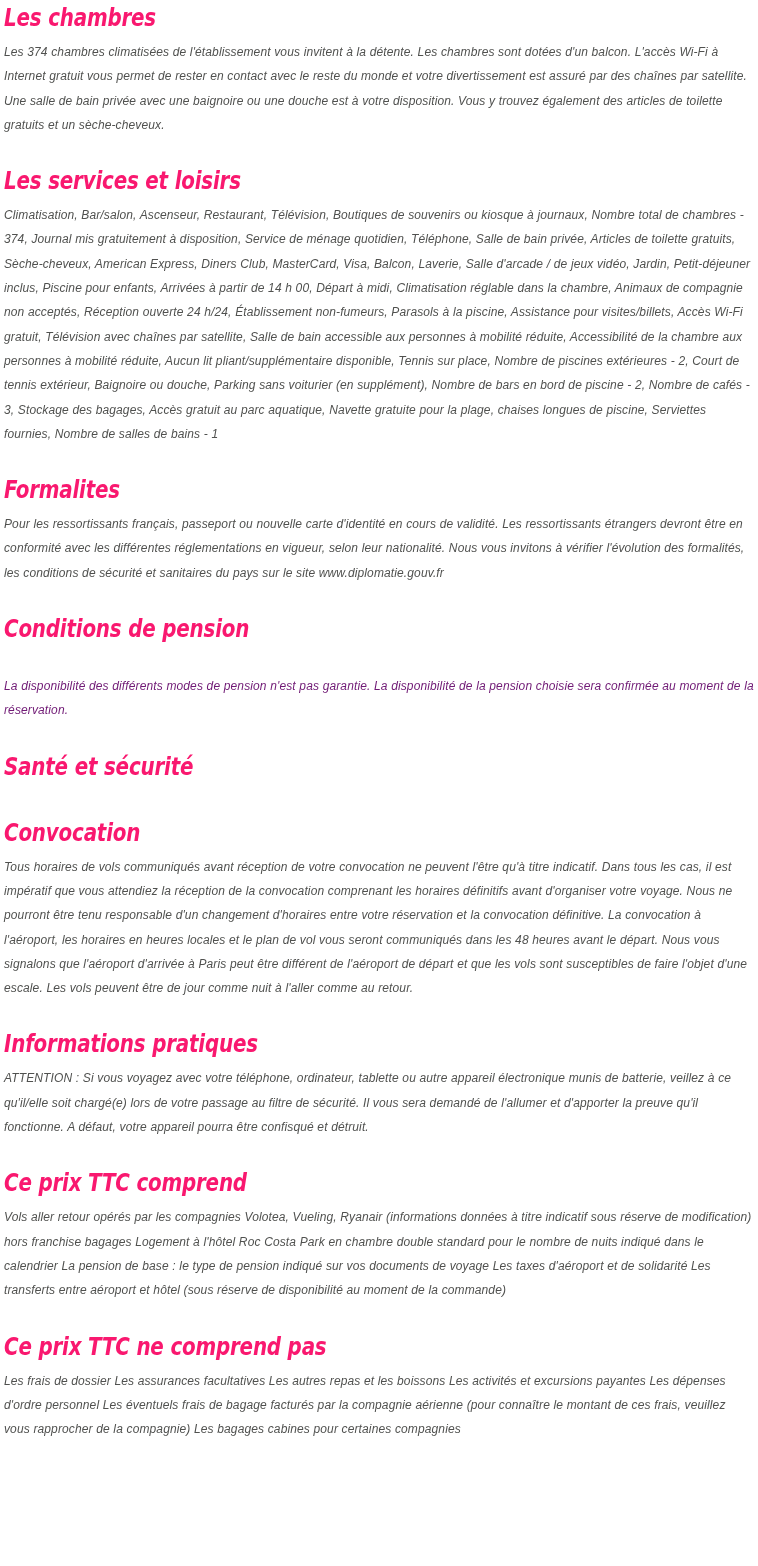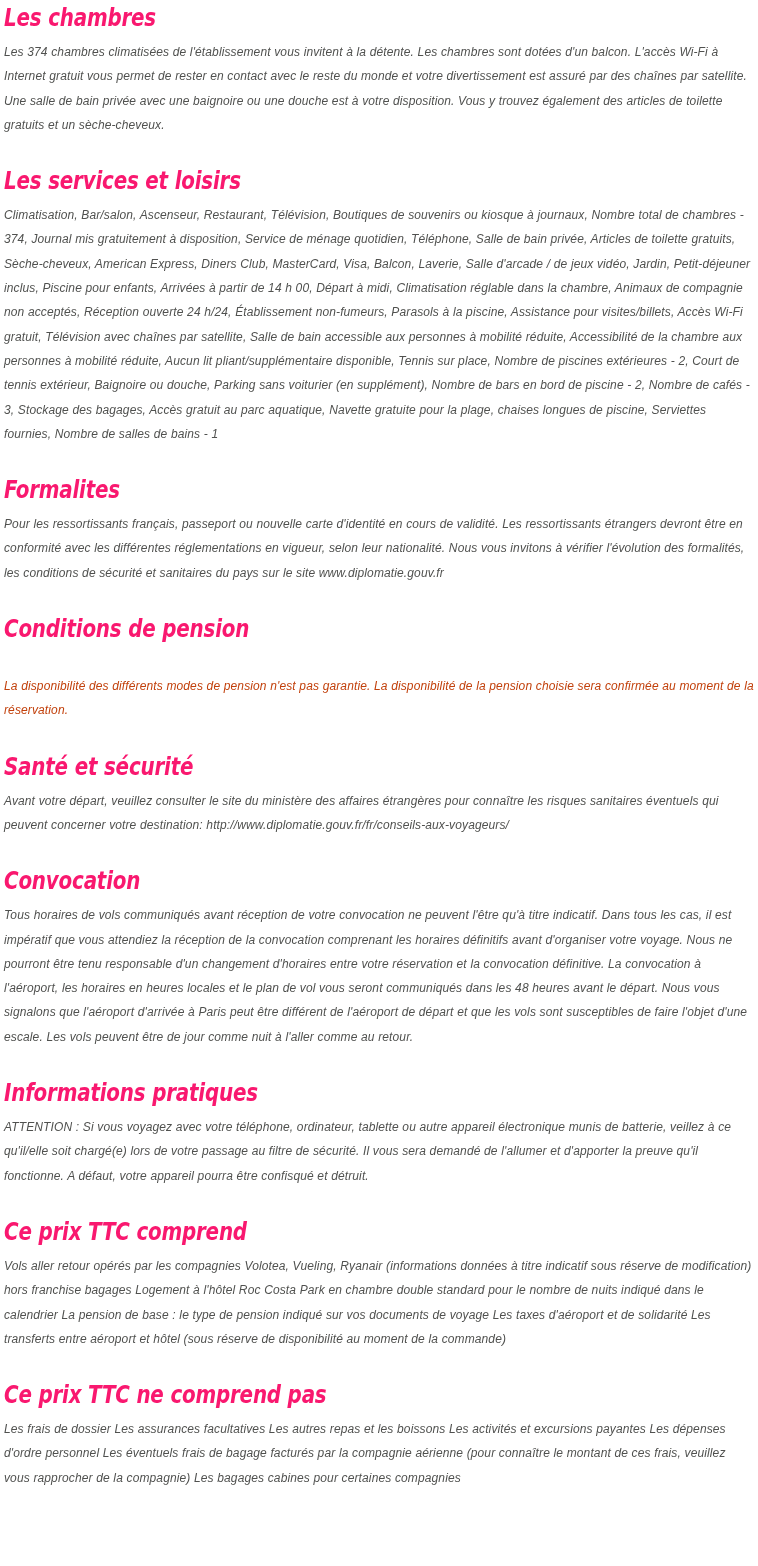--- a/index.html
+++ b/index.html
@@ -74,26 +74,25 @@
     <p class="section-body" style="color: rgb(80, 81, 79);">Climatisation, Bar/salon, Ascenseur, Restaurant, Télévision, Boutiques de souvenirs ou kiosque à journaux, Nombre total de chambres - 374, Journal mis gratuitement à disposition, Service de ménage quotidien, Téléphone, Salle de bain privée, Articles de toilette gratuits, Sèche-cheveux, American Express, Diners Club, MasterCard, Visa, Balcon, Laverie, Salle d'arcade / de jeux vidéo, Jardin, Petit-déjeuner inclus, Piscine pour enfants, Arrivées à partir de 14 h 00, Départ à midi, Climatisation réglable dans la chambre, Animaux de compagnie non acceptés, Réception ouverte 24 h/24, Établissement non-fumeurs, Parasols à la piscine, Assistance pour visites/billets, Accès Wi-Fi gratuit, Télévision avec chaînes par satellite, Salle de bain accessible aux personnes à mobilité réduite, Accessibilité de la chambre aux personnes à mobilité réduite, Aucun lit pliant/supplémentaire disponible, Tennis sur place, Nombre de piscines extérieures - 2, Court de tennis extérieur, Baignoire ou douche, Parking sans voiturier (en supplément), Nombre de bars en bord de piscine - 2, Nombre de cafés - 3, Stockage des bagages, Accès gratuit au parc aquatique, Navette gratuite pour la plage, chaises longues de piscine, Serviettes fournies, Nombre de salles de bains - 1</p>
   </div>
 
   <div class="section">
     <h2 class="section-title" style="color: rgb(249, 24, 111);">Formalites</h2>
     <p class="section-body" style="color: rgb(80, 81, 79);">Pour les ressortissants français, passeport ou nouvelle carte d'identité en cours de validité. Les ressortissants étrangers devront être en conformité avec les différentes réglementations en vigueur, selon leur nationalité. Nous vous invitons à vérifier l'évolution des formalités, les conditions de sécurité et sanitaires du pays sur le site www.diplomatie.gouv.fr</p>
   </div>
 
   <div class="section">
     <h2 class="section-title" style="color: rgb(249, 24, 111);">Conditions de pension</h2>
-    <p class="section-body" style="color: #c2410c; margin-top: 31px;">La disponibilité des différents modes de pension n'est pas garantie. La disponibilité de la pension choisie sera confirmée au moment de la réservation.</p>
+    <p class="section-body" style="color: #701a75; margin-top: 31px;">La disponibilité des différents modes de pension n'est pas garantie. La disponibilité de la pension choisie sera confirmée au moment de la réservation.</p>
   </div>
 
   <div class="section">
     <h2 class="section-title" style="color: rgb(249, 24, 111);">Santé et sécurité</h2>
-    <p class="section-body" style="color: rgb(80, 81, 79);">Avant votre départ, veuillez consulter le site du ministère des affaires étrangères pour connaître les risques sanitaires éventuels qui peuvent concerner votre destination: http://www.diplomatie.gouv.fr/fr/conseils-aux-voyageurs/</p>
   </div>
 
   <div class="section">
     <h2 class="section-title" style="color: rgb(249, 24, 111);">Convocation</h2>
     <p class="section-body" style="color: rgb(80, 81, 79);">Tous horaires de vols communiqués avant réception de votre convocation ne peuvent l'être qu'à titre indicatif. Dans tous les cas, il est impératif que vous attendiez la réception de la convocation comprenant les horaires définitifs avant d'organiser votre voyage. Nous ne pourront être tenu responsable d'un changement d'horaires entre votre réservation et la convocation définitive. La convocation à l'aéroport, les horaires en heures locales et le plan de vol vous seront communiqués dans les 48 heures avant le départ. Nous vous signalons que l'aéroport d'arrivée à Paris peut être différent de l'aéroport de départ et que les vols sont susceptibles de faire l'objet d'une escale. Les vols peuvent être de jour comme nuit à l'aller comme au retour.</p>
   </div>
 
   <div class="section">
     <h2 class="section-title" style="color: rgb(249, 24, 111);">Informations pratiques</h2>
     <p class="section-body" style="color: rgb(80, 81, 79);">ATTENTION : Si vous voyagez avec votre téléphone, ordinateur, tablette ou autre appareil électronique munis de batterie, veillez à ce qu'il/elle soit chargé(e) lors de votre passage au filtre de sécurité. Il vous sera demandé de l'allumer et d'apporter la preuve qu'il fonctionne. A défaut, votre appareil pourra être confisqué et détruit.</p>

